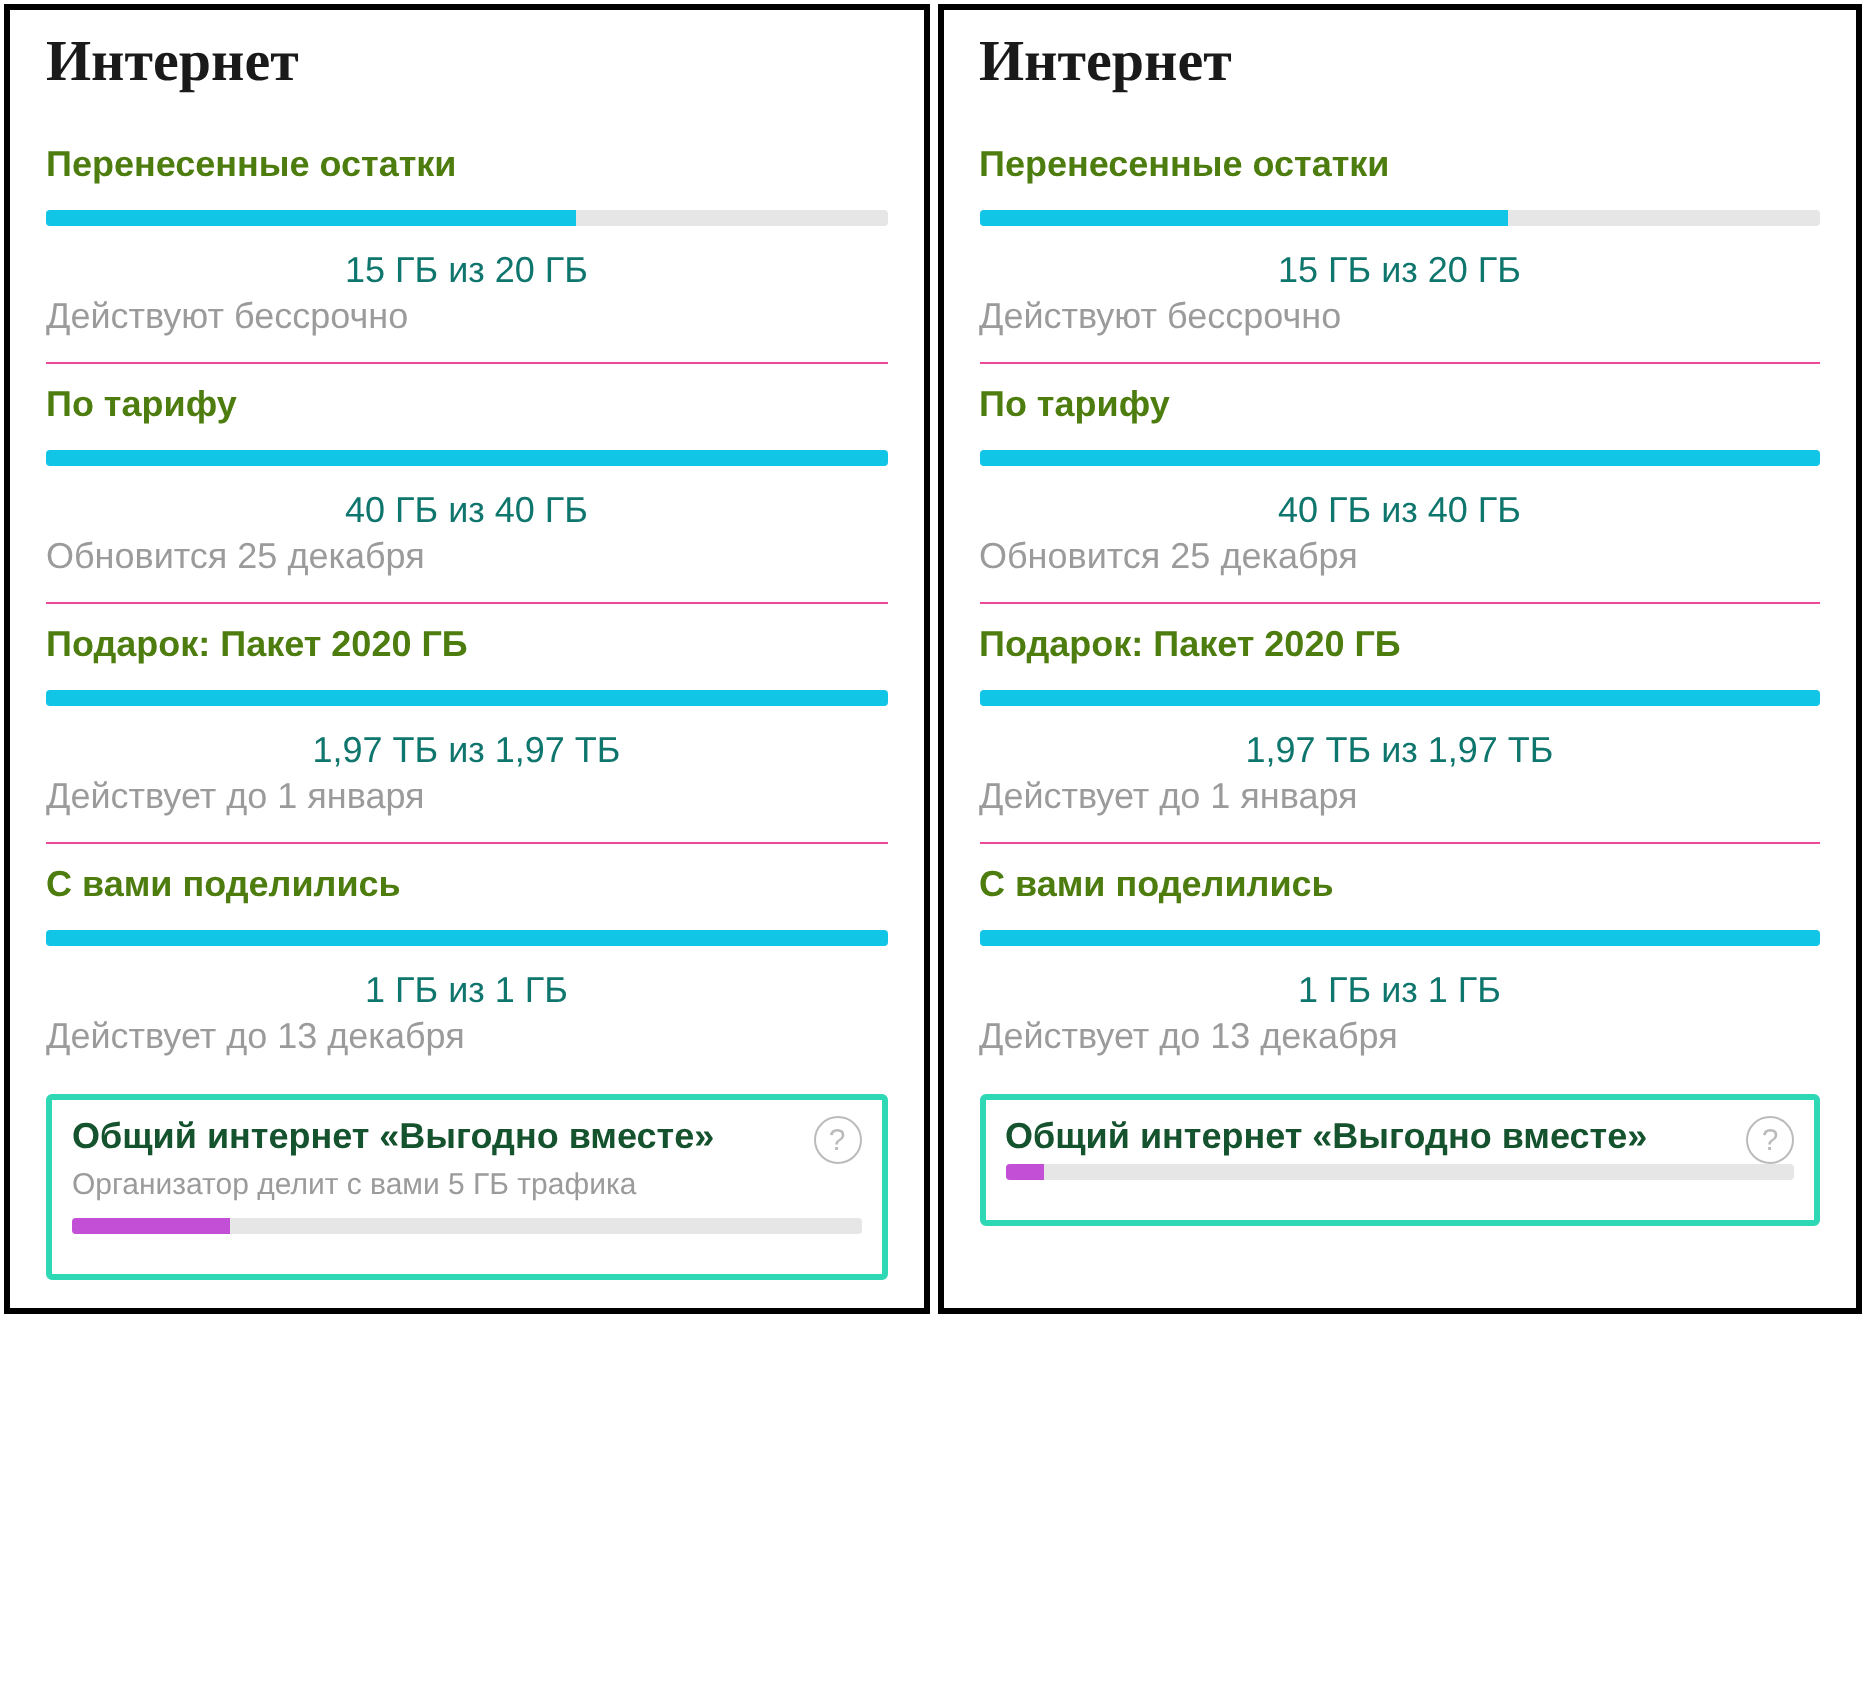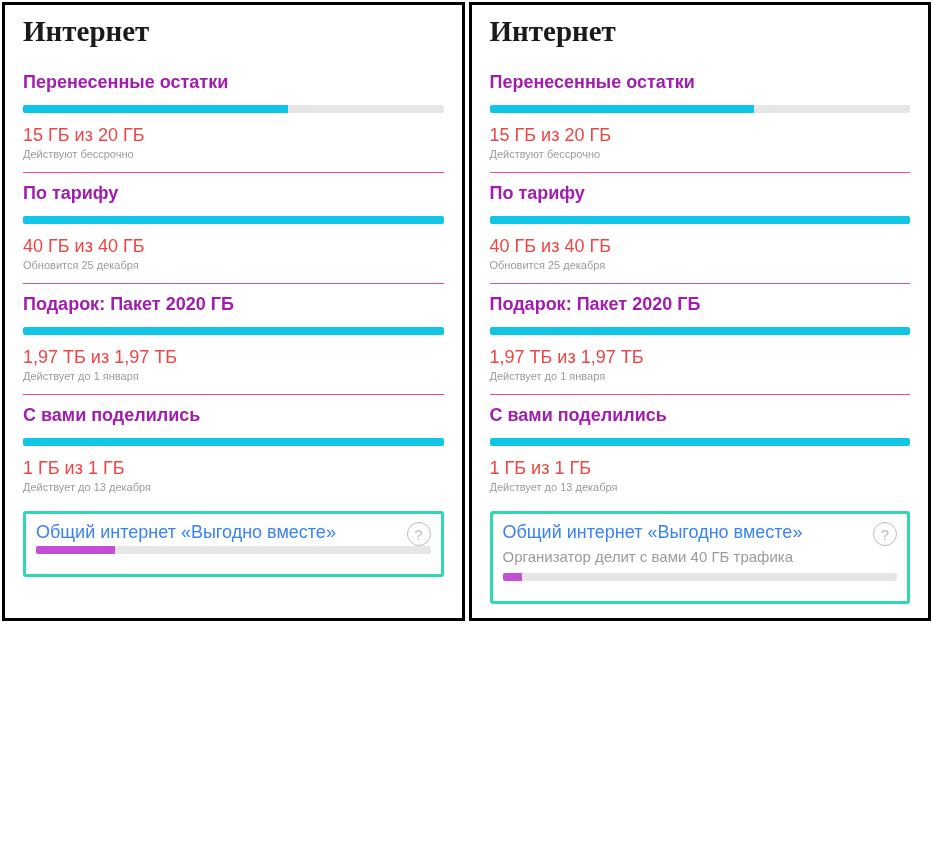--- a/index.html
+++ b/index.html
@@ -25,65 +25,66 @@
   }
   .section {
     padding: 10px 0 12px 0;
   }
   .section + .section {
     border-top: 1px solid #ec4899;
   }
   .section-title {
     font-size: 18px;
     font-weight: 600;
-    color: #a21caf;
+    color: #4d7c0f;
     margin-bottom: 12px;
   }
   .progress-track {
     width: 100%;
     height: 8px;
     background: #e6e6e6;
     border-radius: 2px;
     overflow: hidden;
     margin-bottom: 12px;
   }
   .progress-fill {
     height: 100%;
     background: #11c5e6;
   }
   .progress-fill.purple {
     background: #c24fd6;
   }
   .usage {
     font-size: 18px;
     font-weight: 400;
-    color: #ef4444;
+    color: #0f766e;
     margin-bottom: 2px;
+    text-align: center;
   }
   .subtext {
-    font-size: 11px;
+    font-size: 18px;
     color: #9b9b9b;
   }
   .highlight-box {
     border: 3px solid #2fd8b4;
     border-radius: 3px;
     padding: 8px 10px 10px 10px;
     margin-top: 6px;
     position: relative;
   }
   .highlight-head {
     display: flex;
     align-items: flex-start;
     justify-content: space-between;
     gap: 8px;
   }
   .highlight-title {
     font-size: 18px;
-    font-weight: 400;
-    color: #3b82f6;
+    font-weight: 700;
+    color: #14532d;
     text-align: right;
   }
   .help-icon {
     width: 24px;
     height: 24px;
     border: 1.5px solid #bbb;
     border-radius: 50%;
     color: #bbb;
     font-size: 15px;
     display: flex;
@@ -139,20 +140,21 @@
     </div>
     <div class="usage">1 ГБ из 1 ГБ</div>
     <div class="subtext">Действует до 13 декабря</div>
   </div>
 
   <div class="highlight-box">
     <div class="highlight-head">
       <div class="highlight-title">Общий интернет «Выгодно вместе»</div>
       <div class="help-icon">?</div>
     </div>
+    <div class="highlight-sub">Организатор делит с вами 5 ГБ трафика</div>
     <div class="progress-track">
       <div class="progress-fill purple" style="width:20%"></div>
     </div>
   </div>
 </div>
 
 <div class="panel">
   <div class="title">Интернет</div>
 
   <div class="section">
@@ -189,18 +191,17 @@
     </div>
     <div class="usage">1 ГБ из 1 ГБ</div>
     <div class="subtext">Действует до 13 декабря</div>
   </div>
 
   <div class="highlight-box">
     <div class="highlight-head">
       <div class="highlight-title">Общий интернет «Выгодно вместе»</div>
       <div class="help-icon">?</div>
     </div>
-    <div class="highlight-sub">Организатор делит с вами 40 ГБ трафика</div>
     <div class="progress-track">
       <div class="progress-fill purple" style="width:5%"></div>
     </div>
   </div>
 </div>
 
 </body></html>

